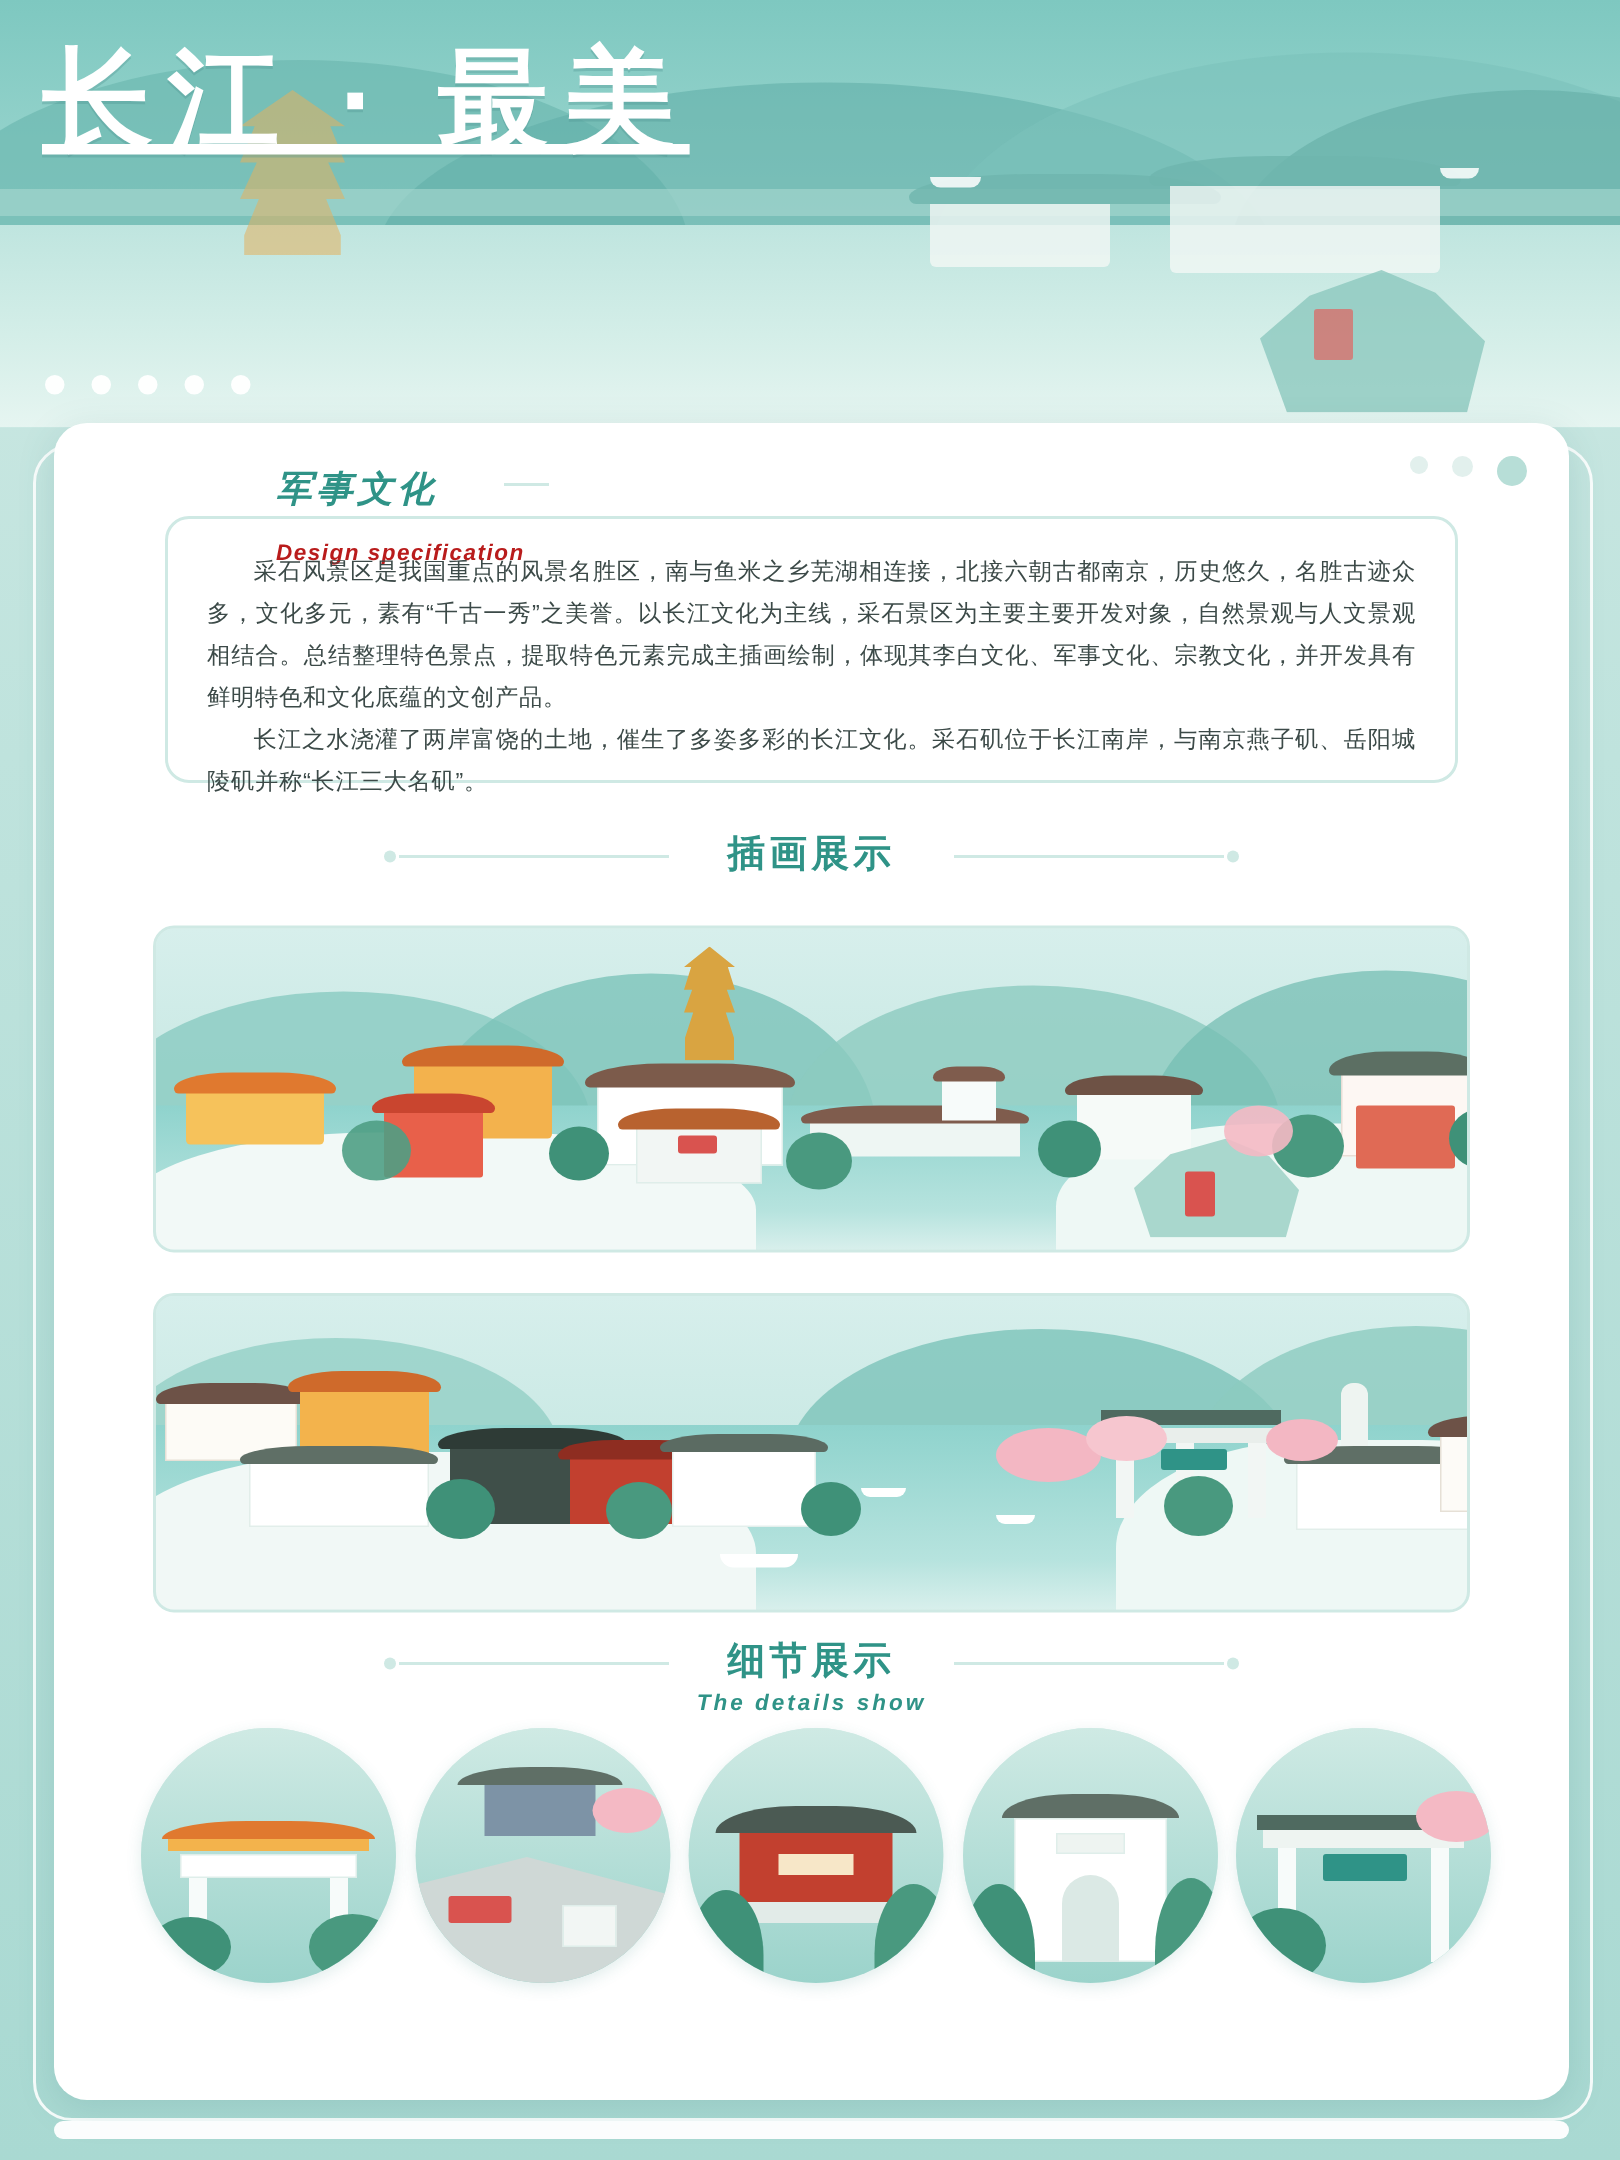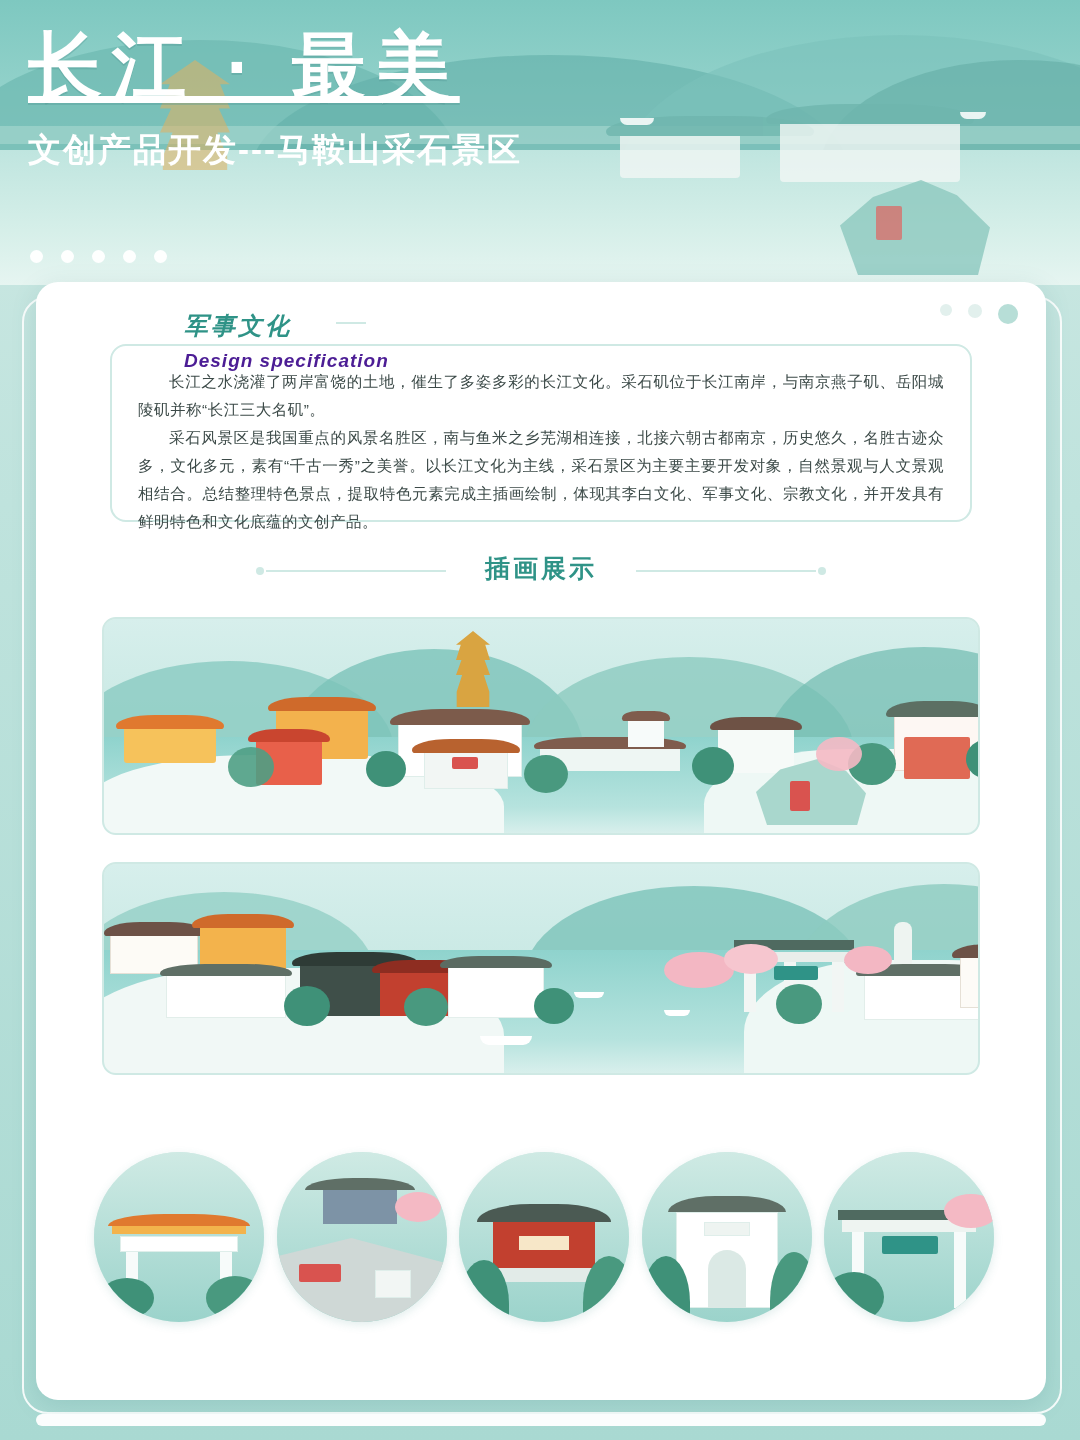--- a/index.html
+++ b/index.html
@@ -134,21 +134,21 @@
 
   
   .spec-head { position:absolute; left:148px; top:28px; text-align:left; }
   .spec-head .cn {
     display:inline-block; position:relative; font-size:24px; font-weight:800;
     color:#2f9387; letter-spacing:3px; font-style:italic;
   }
   .spec-head .cn:after{
     content:''; position:absolute; left:-3px; right:-3px; bottom:4px; height:9px; background:#bfe7df; z-index:-1;
   }
-  .spec-head .en{ font-size:19px; font-weight:700; font-style:italic; color:#4c1d95; letter-spacing:1px; margin-top:8px;}
+  .spec-head .en{ font-size:15px; font-weight:700; font-style:italic; color:#b91c1c; letter-spacing:1px; margin-top:18px;}
   .spec-line { position:absolute; left:300px; top:40px; width:30px; height:2px; background:#cfe9e4;}
 
   .spec-box {
     position:absolute; left:74px; top:62px; width:862px; height:178px;
     border:2px solid #cfe9e4; border-radius:16px;
     padding: 22px 26px 10px 26px;
   }
   .spec-box p {
     font-size:15.5px; line-height:28px; color:#3c4a48; text-indent:2em;
     text-align: justify;
@@ -204,21 +204,20 @@
     <div class="hero-temple hero-temple2"></div>
     <div class="hero-temple"></div>
     <div class="hero-rock">
       <div class="tablet"></div>
     </div>
     <div class="hero-boat b1"></div>
     <div class="hero-boat b2"></div>
 
     <div class="hero-title">
       <div class="main">长江 · 最美</div>
-      <div class="sub">文创产品开发---马鞍山采石景区</div>
     </div>
 
     <div class="hero-dots">
       <span></span>
       <span></span>
       <span></span>
       <span></span>
       <span></span>
     </div>
   </div>
@@ -233,22 +232,22 @@
       <i class="d3"></i>
     </div>
 
     <div class="spec-head">
       <div class="cn">军事文化</div>
       <div class="en">Design specification</div>
     </div>
     <div class="spec-line"></div>
 
     <div class="spec-box">
+      <p>采石风景区是我国重点的风景名胜区，南与鱼米之乡芜湖相连接，北接六朝古都南京，历史悠久，名胜古迹众多，文化多元，素有“千古一秀”之美誉。以长江文化为主线，采石景区为主要主要开发对象，自然景观与人文景观相结合。总结整理特色景点，提取特色元素完成主插画绘制，体现其李白文化、军事文化、宗教文化，并开发具有鲜明特色和文化底蕴的文创产品。</p>
       <p>长江之水浇灌了两岸富饶的土地，催生了多姿多彩的长江文化。采石矶位于长江南岸，与南京燕子矶、岳阳城陵矶并称“长江三大名矶”。</p>
-      <p>采石风景区是我国重点的风景名胜区，南与鱼米之乡芜湖相连接，北接六朝古都南京，历史悠久，名胜古迹众多，文化多元，素有“千古一秀”之美誉。以长江文化为主线，采石景区为主要主要开发对象，自然景观与人文景观相结合。总结整理特色景点，提取特色元素完成主插画绘制，体现其李白文化、军事文化、宗教文化，并开发具有鲜明特色和文化底蕴的文创产品。</p>
     </div>
 
     <div class="sec-head" style="position:absolute; left:0; top:270px; width:100%;">
       <div class="sec-rule left"></div>
       <div class="sec-rule right"></div>
       <div class="cn">插画展示</div>
     </div>
 
     <div class="panel p1">
       <div class="scene">
@@ -358,20 +357,26 @@
         <div class="tree" style="left:430px; top:124px; width:40px; height:36px; background:#3f9178;"></div>
         <div class="tree" style="left:672px; top:120px; width:46px; height:40px; background:#49997f;"></div>
 
         <div style="position:absolute; left:470px; top:128px; width:30px; height:6px; background:#ffffff; border-radius:0 0 8px 8px;"></div>
         <div style="position:absolute; left:560px; top:146px; width:26px; height:6px; background:#ffffff; border-radius:0 0 8px 8px;"></div>
         <div style="position:absolute; left:376px; top:172px; width:52px; height:9px; background:#ffffff; border-radius:0 0 12px 12px;"></div>
       </div>
       <span class="sr">长江采石矶全景插画二</span>
     </div>
 
+    <div class="sec-head" style="position:absolute; left:0; top:808px; width:100%;">
+      <div class="sec-rule left"></div>
+      <div class="sec-rule right"></div>
+      <div class="cn">细节展示</div>
+      <div class="en">The details show</div>
+    </div>
 
     <div class="circles">
 
       <div class="circle">
         <div class="cbg"></div>
         <div style="position:absolute; left:18px; top:72px; width:134px; height:10px; background:#f3b34c;"></div>
         <div style="position:absolute; left:14px; top:62px; width:142px; height:12px; background:#e0792f; border-radius:40% 40% 0 0/100% 100% 0 0;"></div>
         <div style="position:absolute; left:26px; top:84px; width:118px; height:16px; background:#ffffff; border:1px solid #dfeeea;"></div>
         <div style="position:absolute; left:32px; top:100px; width:12px; height:56px; background:#f7fbfa;"></div>
         <div style="position:absolute; left:126px; top:100px; width:12px; height:56px; background:#f7fbfa;"></div>

